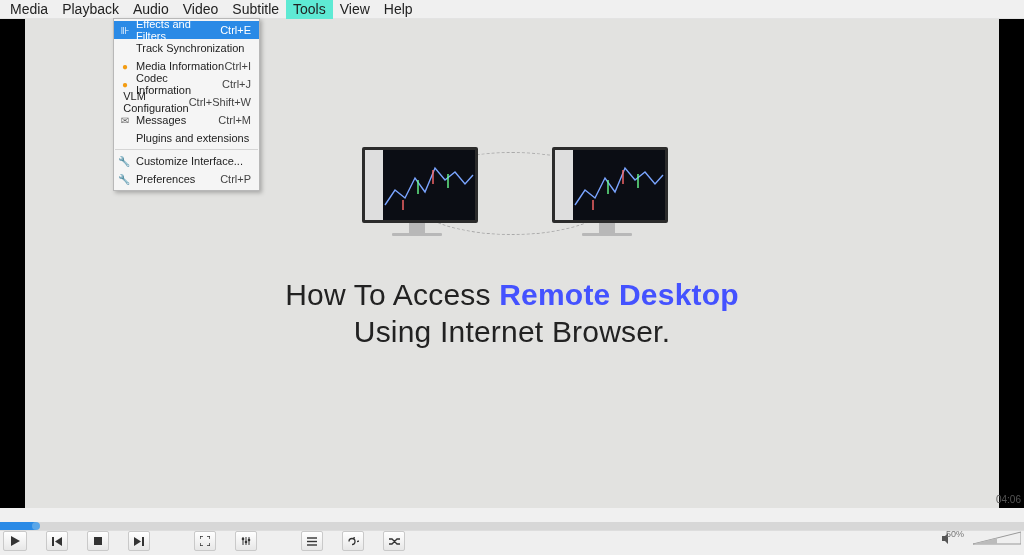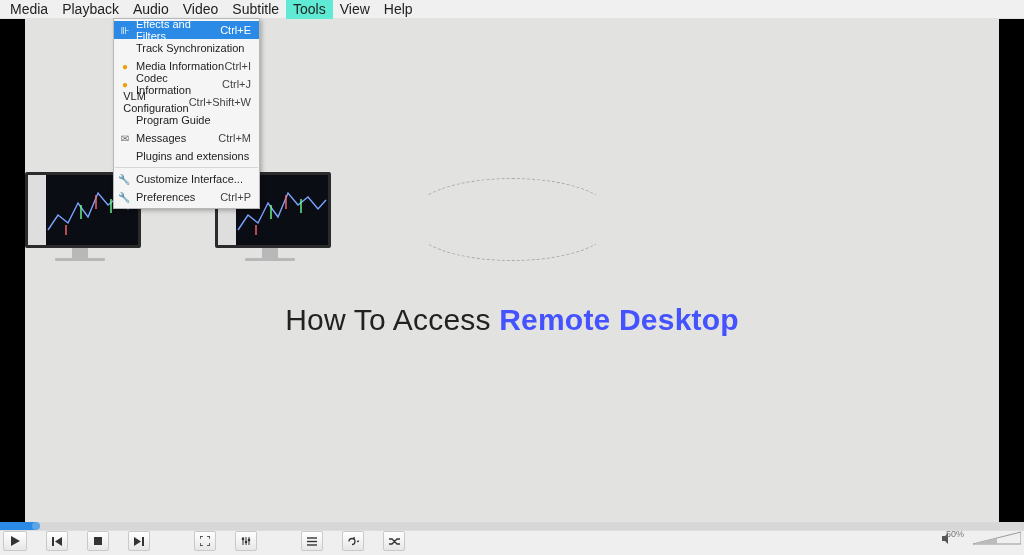--- a/index.html
+++ b/index.html
@@ -12,21 +12,21 @@
 .dropdown .drow.hl{background:#2a8ae6;color:#fff}
 .dropdown .dicon{width:22px;display:flex;justify-content:center;align-items:center;font-size:10px;color:#666}
 .dropdown .drow.hl .dicon{color:#fff}
 .dropdown .dicon.warn{color:#f39c12}
 .dropdown .dlabel{flex:1}
 .dropdown .dkey{padding-right:8px;font-size:11px;color:#444}
 .dropdown .drow.hl .dkey{color:#fff}
 .dropdown .dsep{height:1px;background:#d5d5d5;margin:2px 1px}
 .video-area{flex:1;display:flex;background:#000}
 .pillar{width:25px;background:#000;flex:none}
-.frame{flex:1;background:#e2e2e0;position:relative;display:flex;flex-direction:column;justify-content:center}
+.frame{flex:1;background:#e2e2e0;position:relative;display:flex;flex-direction:column;align-items:center;justify-content:center}
 .monitors{display:flex;gap:80px;margin-top:-30px;position:relative}
 .monitor{width:110px}
 .screen{width:110px;height:70px;background:#0b0d14;border:3px solid #2b2b2b;border-radius:2px;position:relative;overflow:hidden}
 .screen .side{position:absolute;left:0;top:0;bottom:0;width:18px;background:#dedede}
 .screen .chart{position:absolute;left:18px;right:0;top:0;bottom:0}
 .stand{width:16px;height:10px;background:#b8b8b8;margin:0 auto}
 .base{width:50px;height:3px;background:#b8b8b8;margin:0 auto;border-radius:1px}
 .arc{position:absolute;left:50%;top:58%;width:200px;height:72px;border:1px dashed #a9a9a9;border-radius:50%;transform:translate(-50%,-50%);border-top-color:transparent;border-left-color:transparent;border-right-color:transparent}
 .arc2{position:absolute;left:50%;top:48%;width:200px;height:72px;border:1px dashed #a9a9a9;border-radius:50%;transform:translate(-50%,-50%);border-bottom-color:transparent;border-left-color:transparent;border-right-color:transparent}
 .title-block{text-align:center;margin-top:40px}
@@ -88,25 +88,20 @@
       <span class="dicon warn">●</span>
       <span class="dlabel">Codec Information</span>
       <span class="dkey">Ctrl+J</span>
     </div>
     <div class="drow">
       <span class="dicon"></span>
       <span class="dlabel">VLM Configuration</span>
       <span class="dkey">Ctrl+Shift+W</span>
     </div>
     <div class="drow">
-      <span class="dicon"></span>
-      <span class="dlabel">Program Guide</span>
-      <span class="dkey"></span>
-    </div>
-    <div class="drow">
       <span class="dicon">✉</span>
       <span class="dlabel">Messages</span>
       <span class="dkey">Ctrl+M</span>
     </div>
     <div class="drow">
       <span class="dicon"></span>
       <span class="dlabel">Plugins and extensions</span>
       <span class="dkey"></span>
     </div>
     <div class="dsep"></div>
@@ -156,26 +151,31 @@
           </div>
           <div class="stand"></div>
             <div class="base"></div>
         </div>
       </div>
 
       <div class="title-block">
         <div class="title-line">
           <span>How To Access </span><span class="bold">Remote Desktop</span>
         </div>
+        <div class="title-line">Using Internet Browser.</div>
       </div>
 
     </div>
     <div class="pillar"></div>
   </div>
 
+  <div class="timebar-wrap">
+    <span class="time-left"></span>
+    <span class="time-right">04:06</span>
+  </div>
 
   <div class="seekbar">
     <div class="seek-played"></div>
     <div class="seek-dot"></div>
   </div>
 
   <div class="controls">
     <div class="cbtn wide">
       <svg width="9" height="10">
           <polygon points="0,0 9,5 0,10" fill="#333"></polygon>

